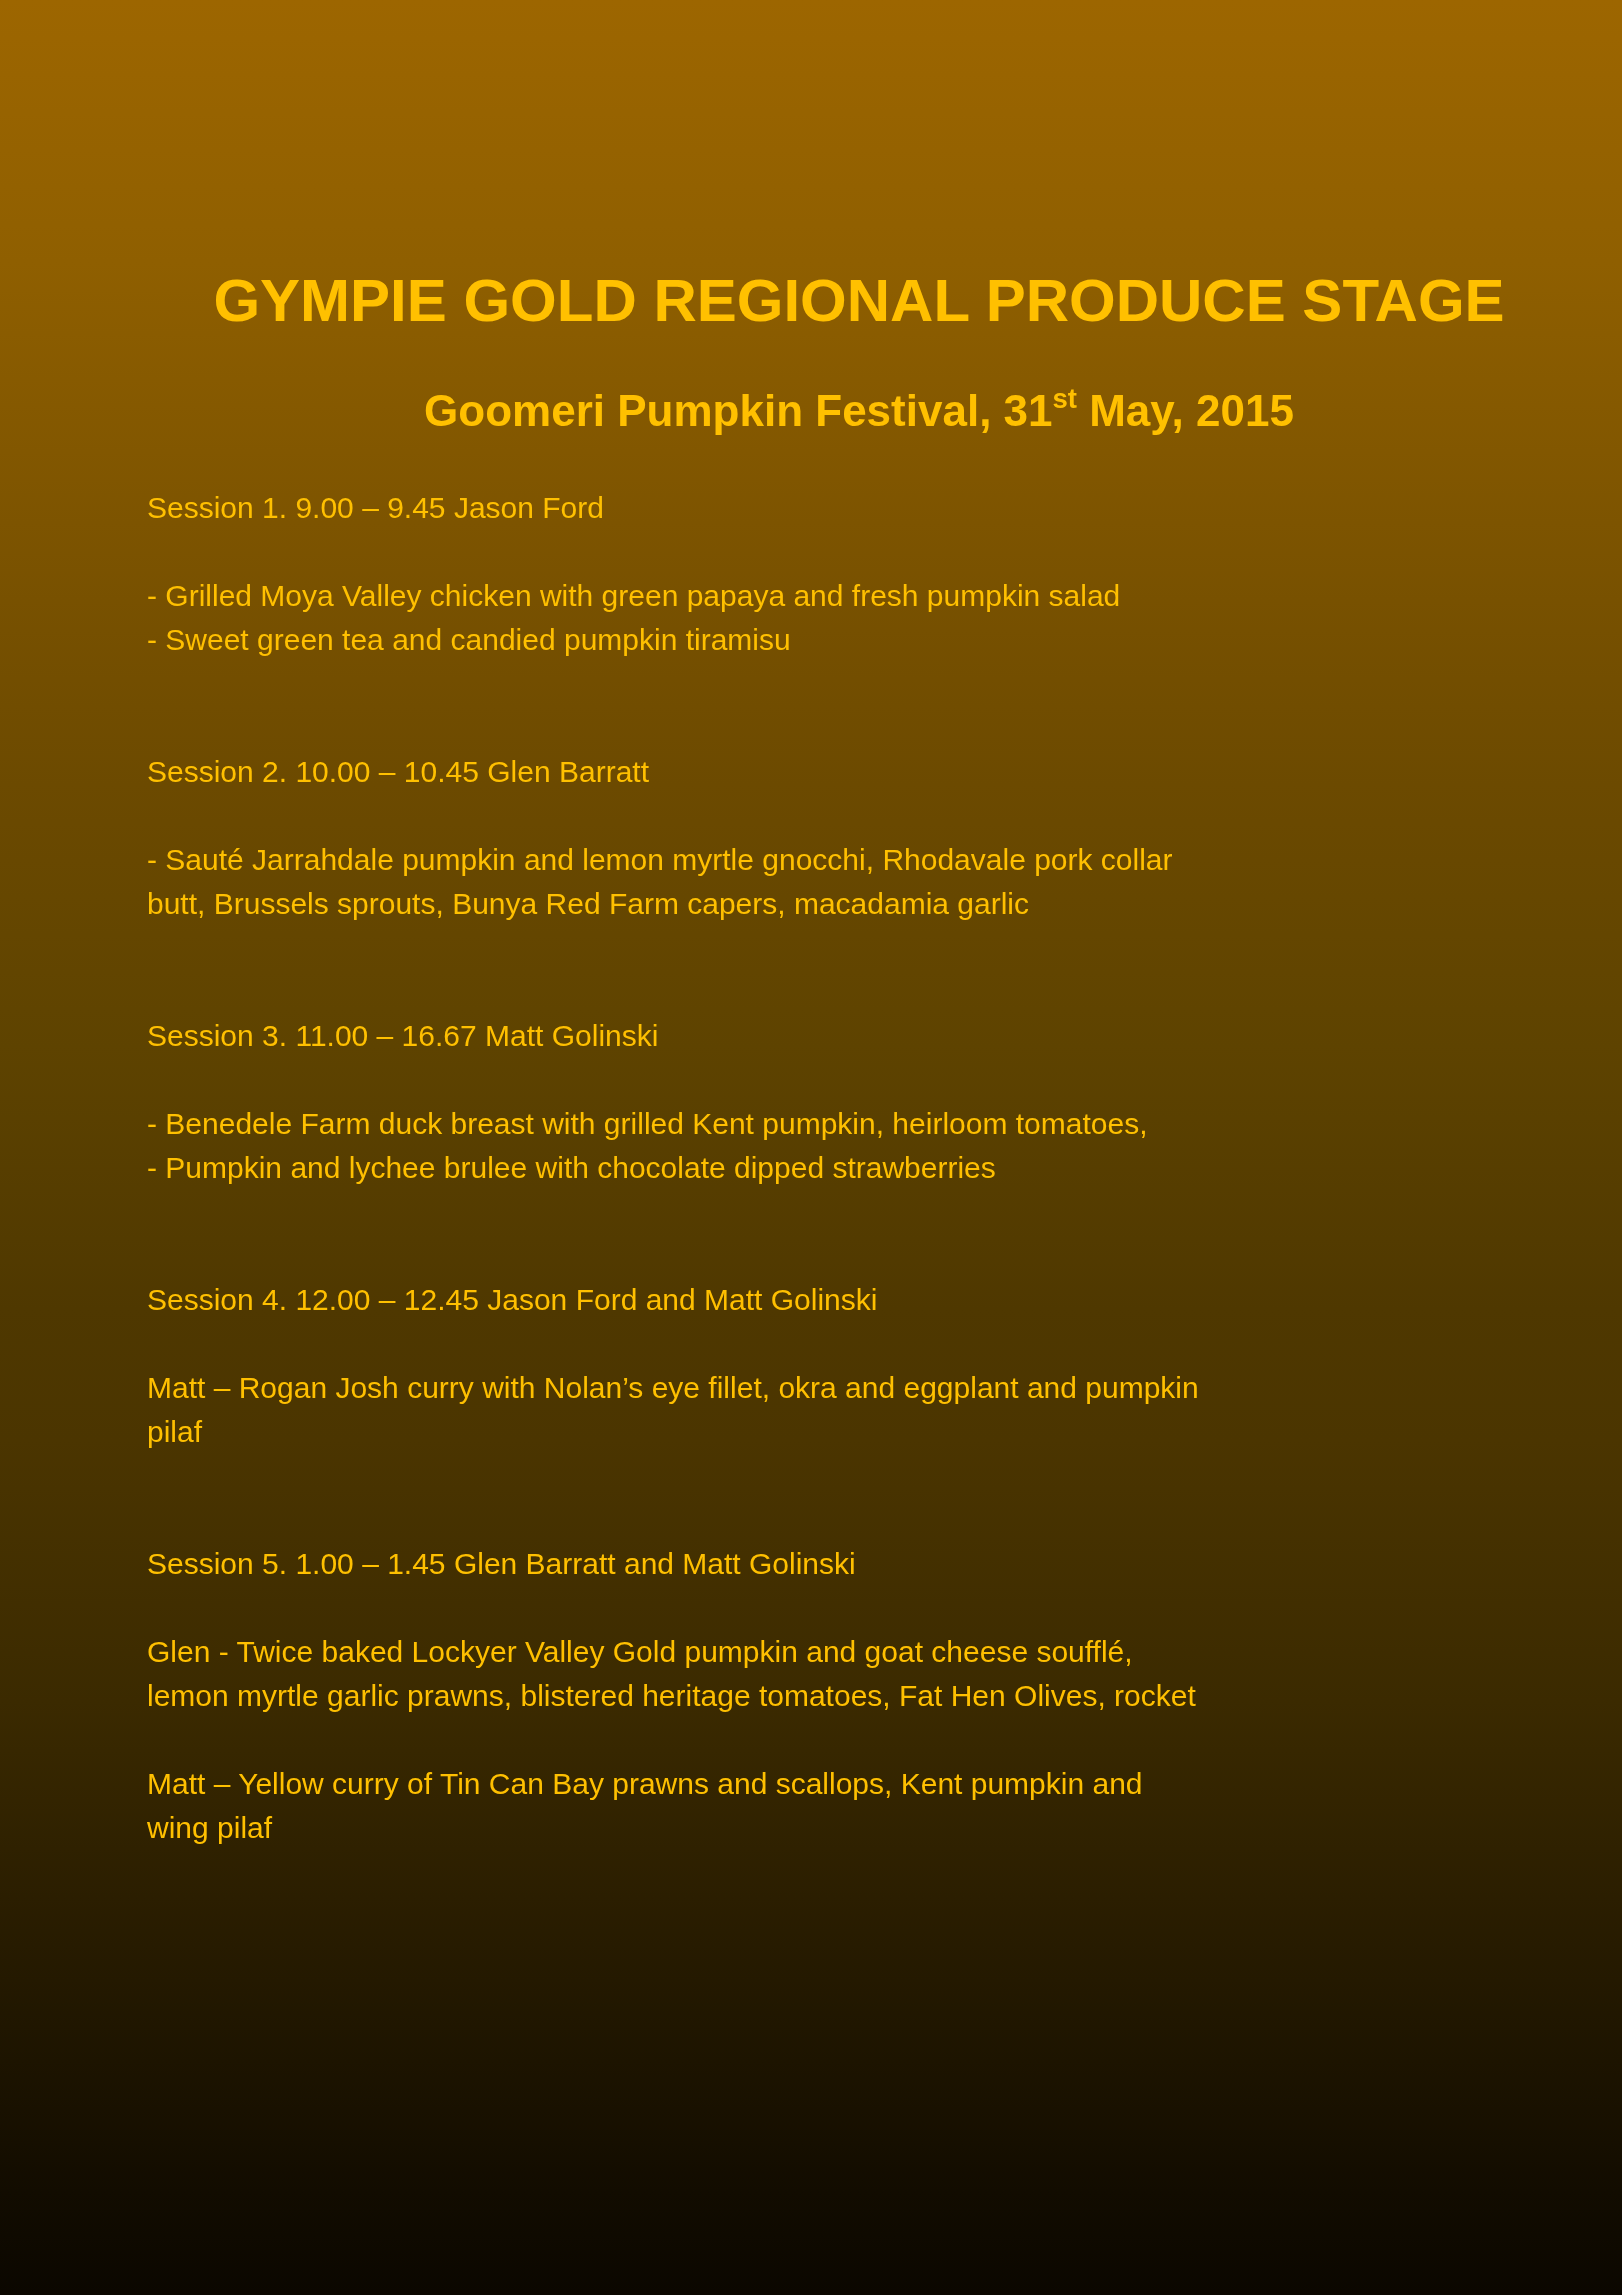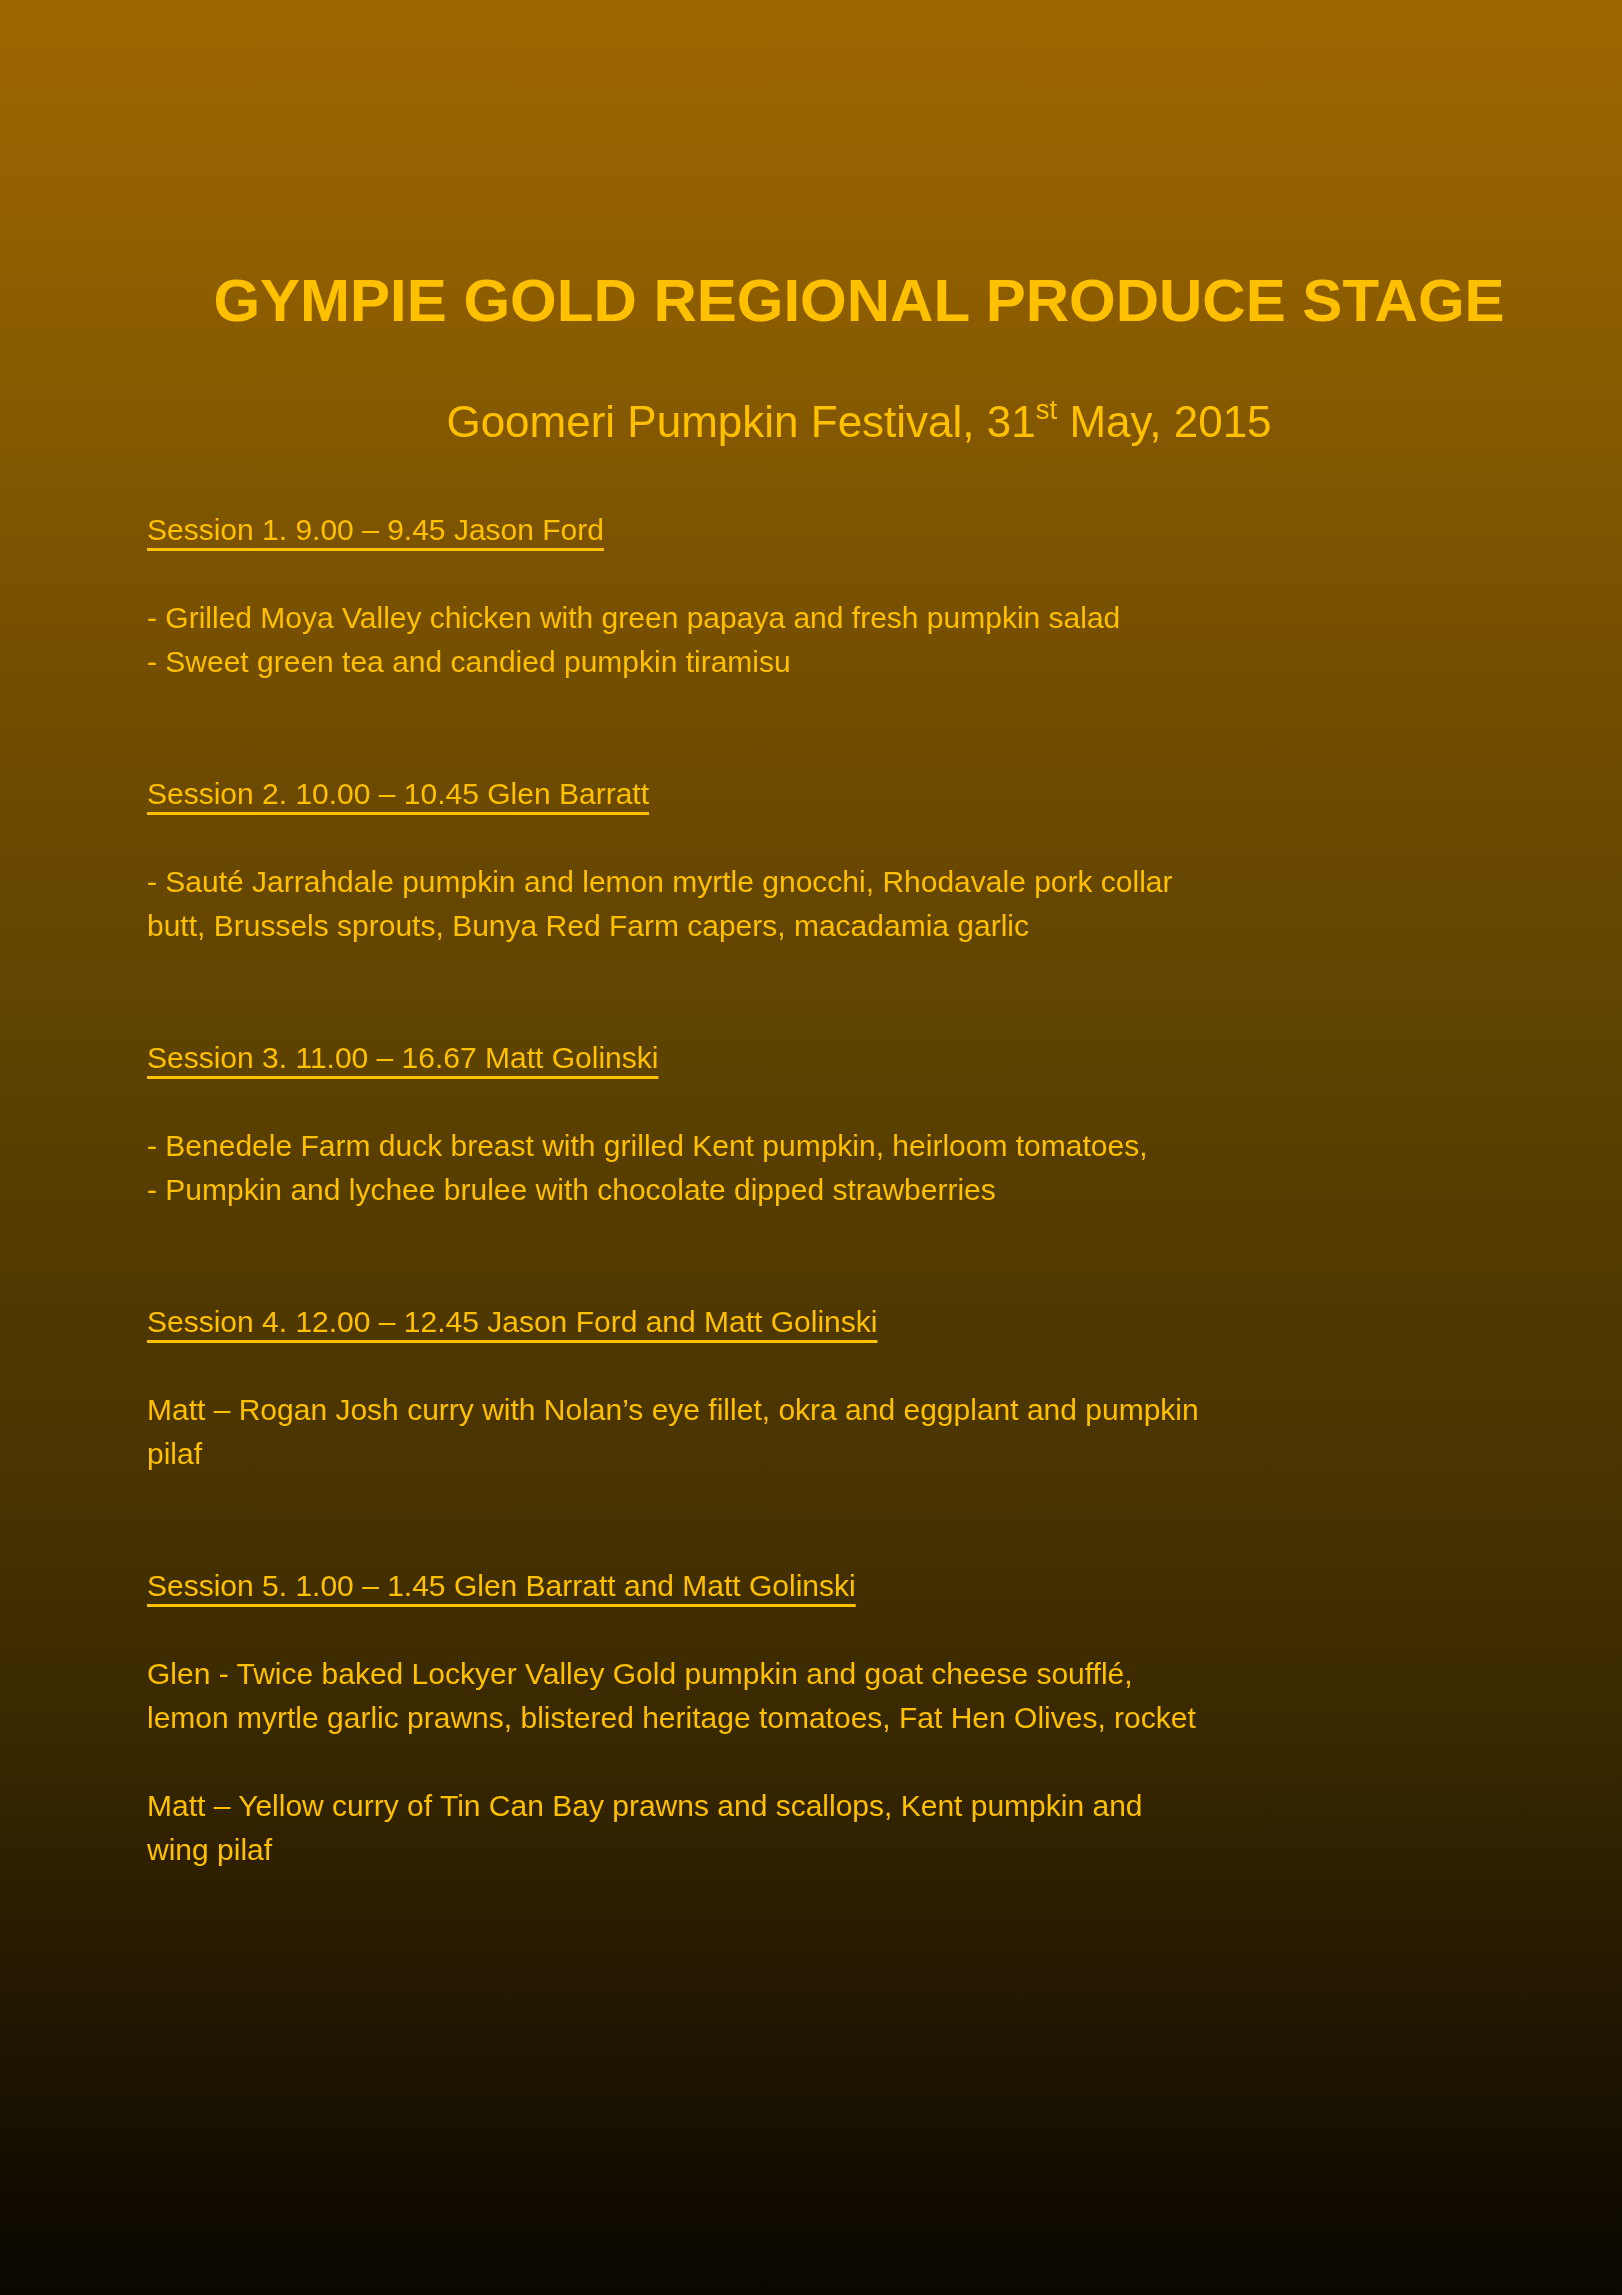--- a/index.html
+++ b/index.html
@@ -45,22 +45,22 @@
     font-weight: bold;
     line-height: 72px;
     text-align: center;
     white-space: nowrap;
     letter-spacing: 0;
   }
 
   .doc-subtitle {
     margin-top: 47px;
     font-size: 44px;
-    font-weight: normal;
-    line-height: 76px;
+    font-weight: bold;
+    line-height: 54px;
     text-align: center;
     white-space: nowrap;
   }
 
   .doc-subtitle sup {
     font-size: 27.5px;
     vertical-align: baseline;
     position: relative;
     top: -18.3px;
   }
@@ -70,21 +70,20 @@
   .session + .session { margin-top: 88px; }
 
   .session-heading {
     font-size: 30px;
     line-height: 44px;
     white-space: nowrap;
     margin-bottom: 44px;
   }
 
   .session-heading .underlined {
-    text-decoration: underline;
     text-decoration-thickness: 3.3px;
     text-underline-offset: 7.9px;
     margin-top: 44px;
   }
 
   .paragraph + .paragraph { margin-top: 44px; }
 
   .text-line {
     font-size: 30px;
     line-height: 44px;

